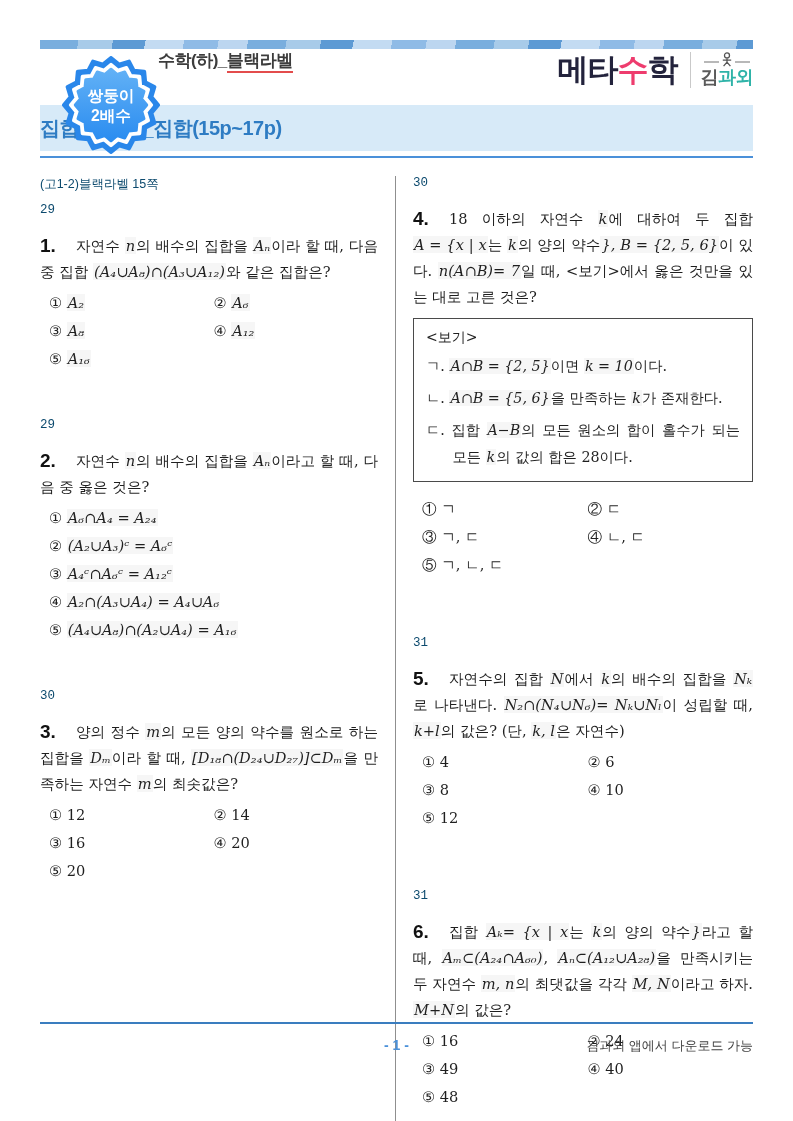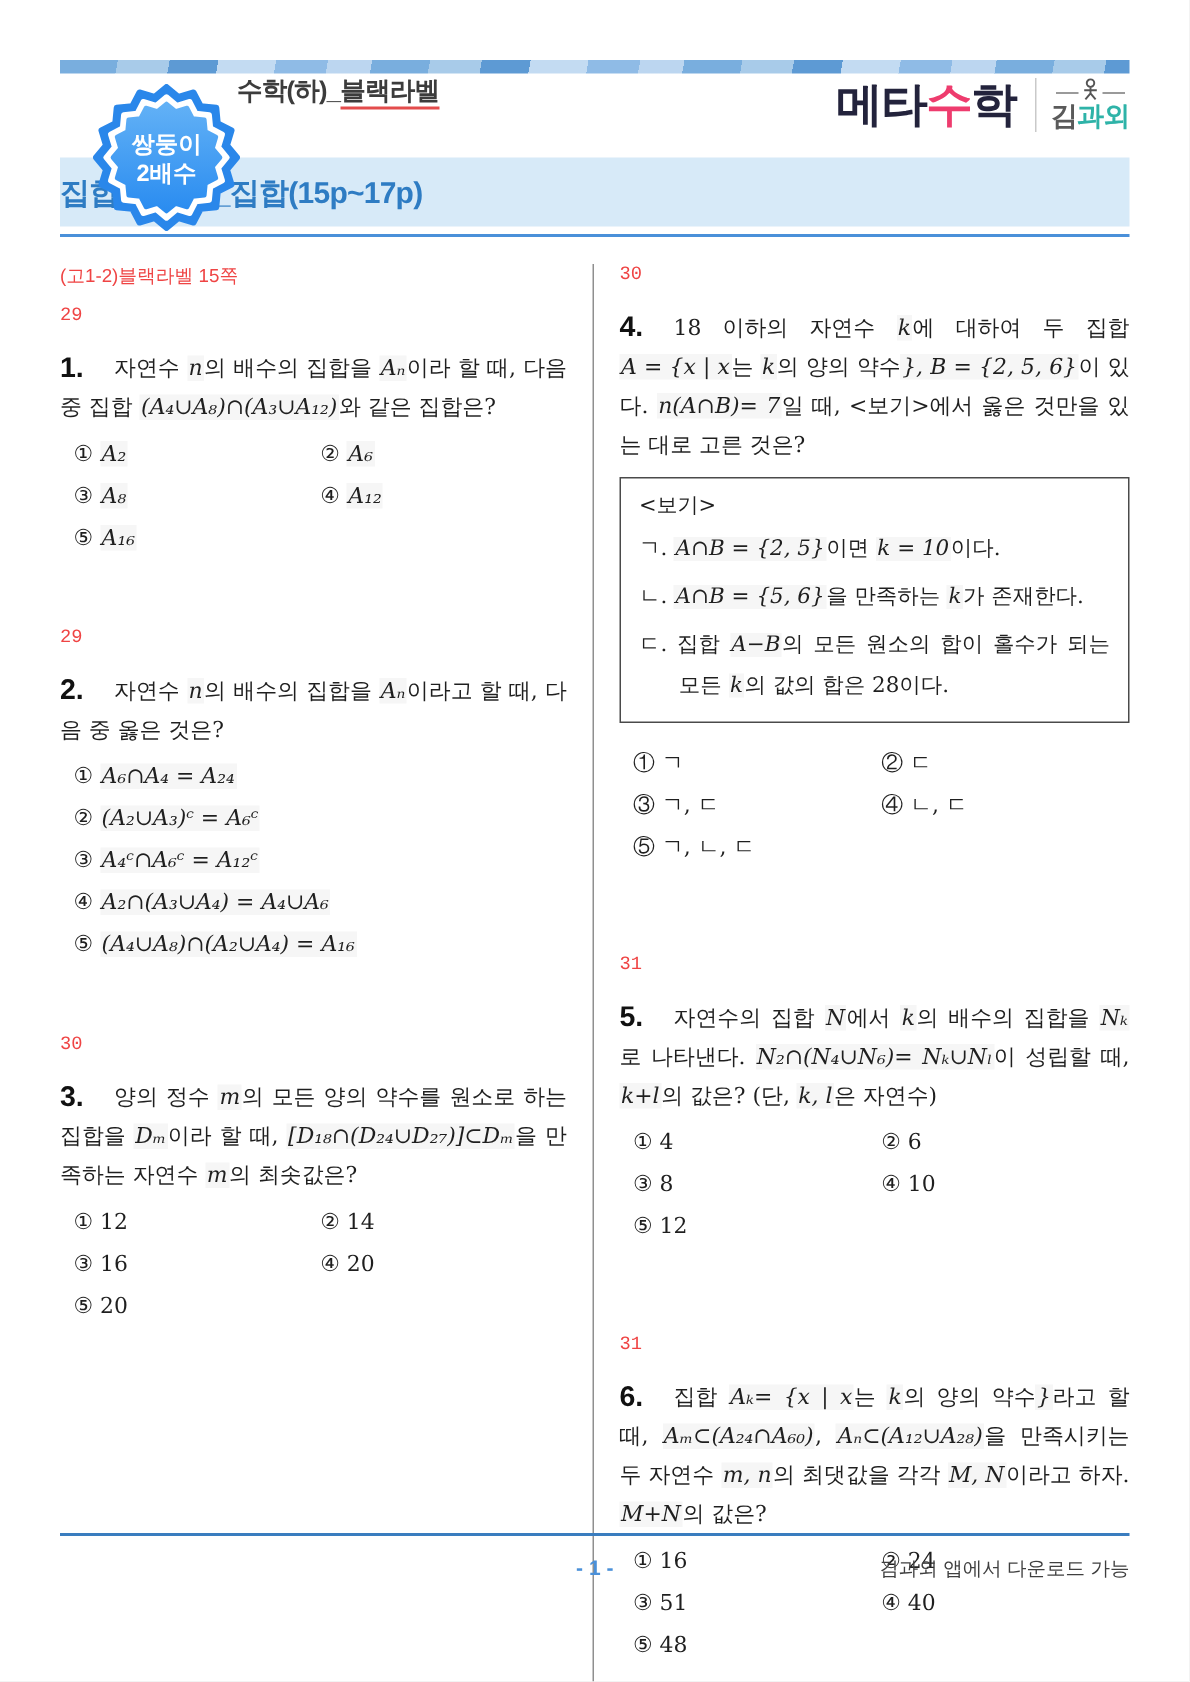--- a/index.html
+++ b/index.html
@@ -62,21 +62,21 @@
   
   .columns{display:flex;margin-top:18px;min-height:852px;}
   .col{box-sizing:border-box;}
   .col-left{flex:0 0 356px;padding-right:17px;border-right:1px solid #8f8f8f;}
   .col-right{flex:1;padding-left:17px;}
 
   .qblock{margin-bottom:46px;}
   .qblock.mb-lg{margin-bottom:58px;}
   .ref{
     font-family:"Liberation Sans","DejaVu Sans",sans-serif;
-    font-size:12.5px;color:#ef4444;margin-bottom:10px;
+    font-size:12.5px;color:#0c4a6e;margin-bottom:10px;
   }
   .ref.code{margin-bottom:16px;font-family:Liberation Mono, monospace;}
   .qnum{
     float:left;width:36px;
     font-family:"Liberation Sans","DejaVu Sans",sans-serif;
     font-weight:bold;font-size:19px;color:#111;line-height:26px;
   }
   .qtext{
     margin:0;font-size:14.6px;line-height:26px;text-align:justify;
     word-break:break-all;
@@ -247,21 +247,21 @@
           </div>
         </section>
 
         <section class="qblock">
           <div class="ref code">31</div>
           <span class="qnum">6.</span>
           <p class="qtext">집합 <span class="math">Aₖ= {x | x</span>는 <span class="math">k</span>의 양의 약수<span class="math">}</span>라고 할 때, <span class="math">Aₘ⊂(A₂₄∩A₆₀)</span>, <span class="math">Aₙ⊂(A₁₂∪A₂₈)</span>을 만족시키는 두 자연수 <span class="math">m, n</span>의 최댓값을 각각 <span class="math">M, N</span>이라고 하자. <span class="math">M+N</span>의 값은?</p>
           <div class="opts two">
             <span class="opt">① 16</span>
             <span class="opt">② 24</span>
-            <span class="opt">③ 51</span>
+            <span class="opt">③ 49</span>
             <span class="opt">④ 40</span>
             <span class="opt">⑤ 48</span>
           </div>
         </section>
 
       </div>
     </div>
   </div>
 
   <div class="footer">

